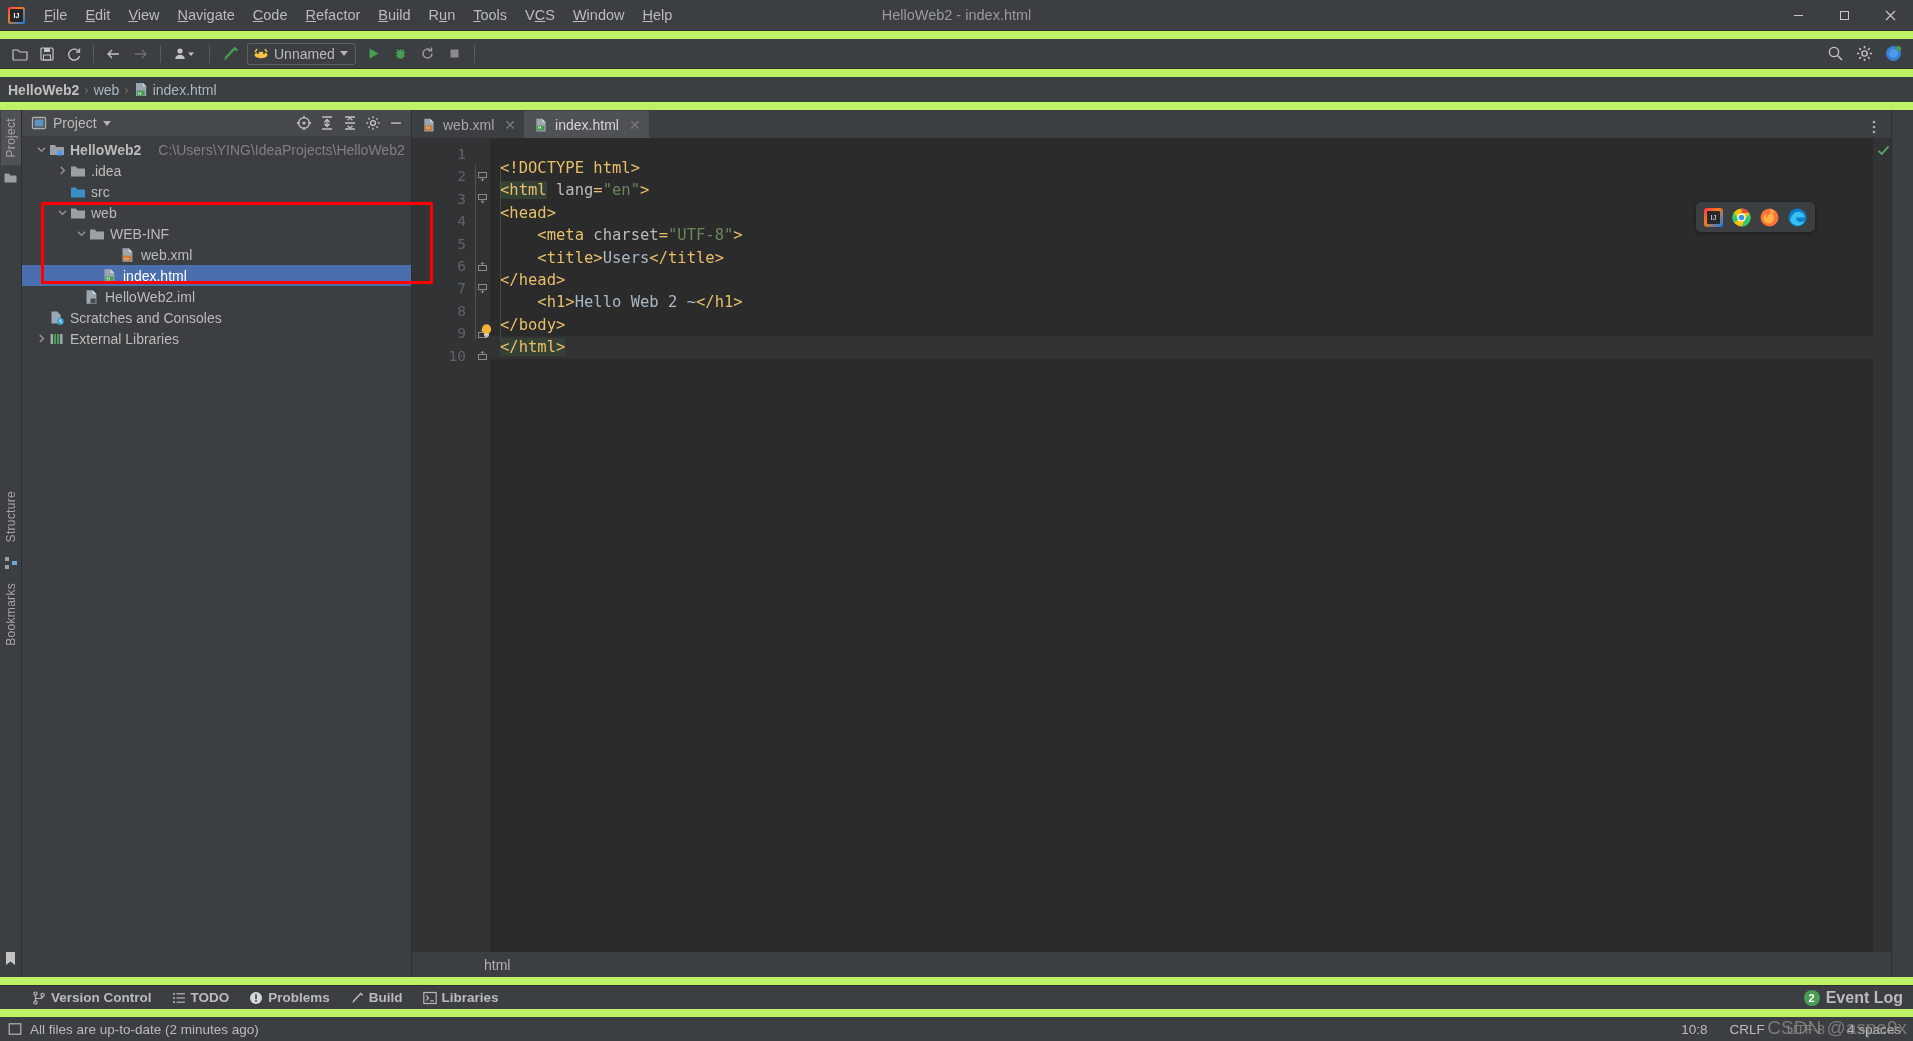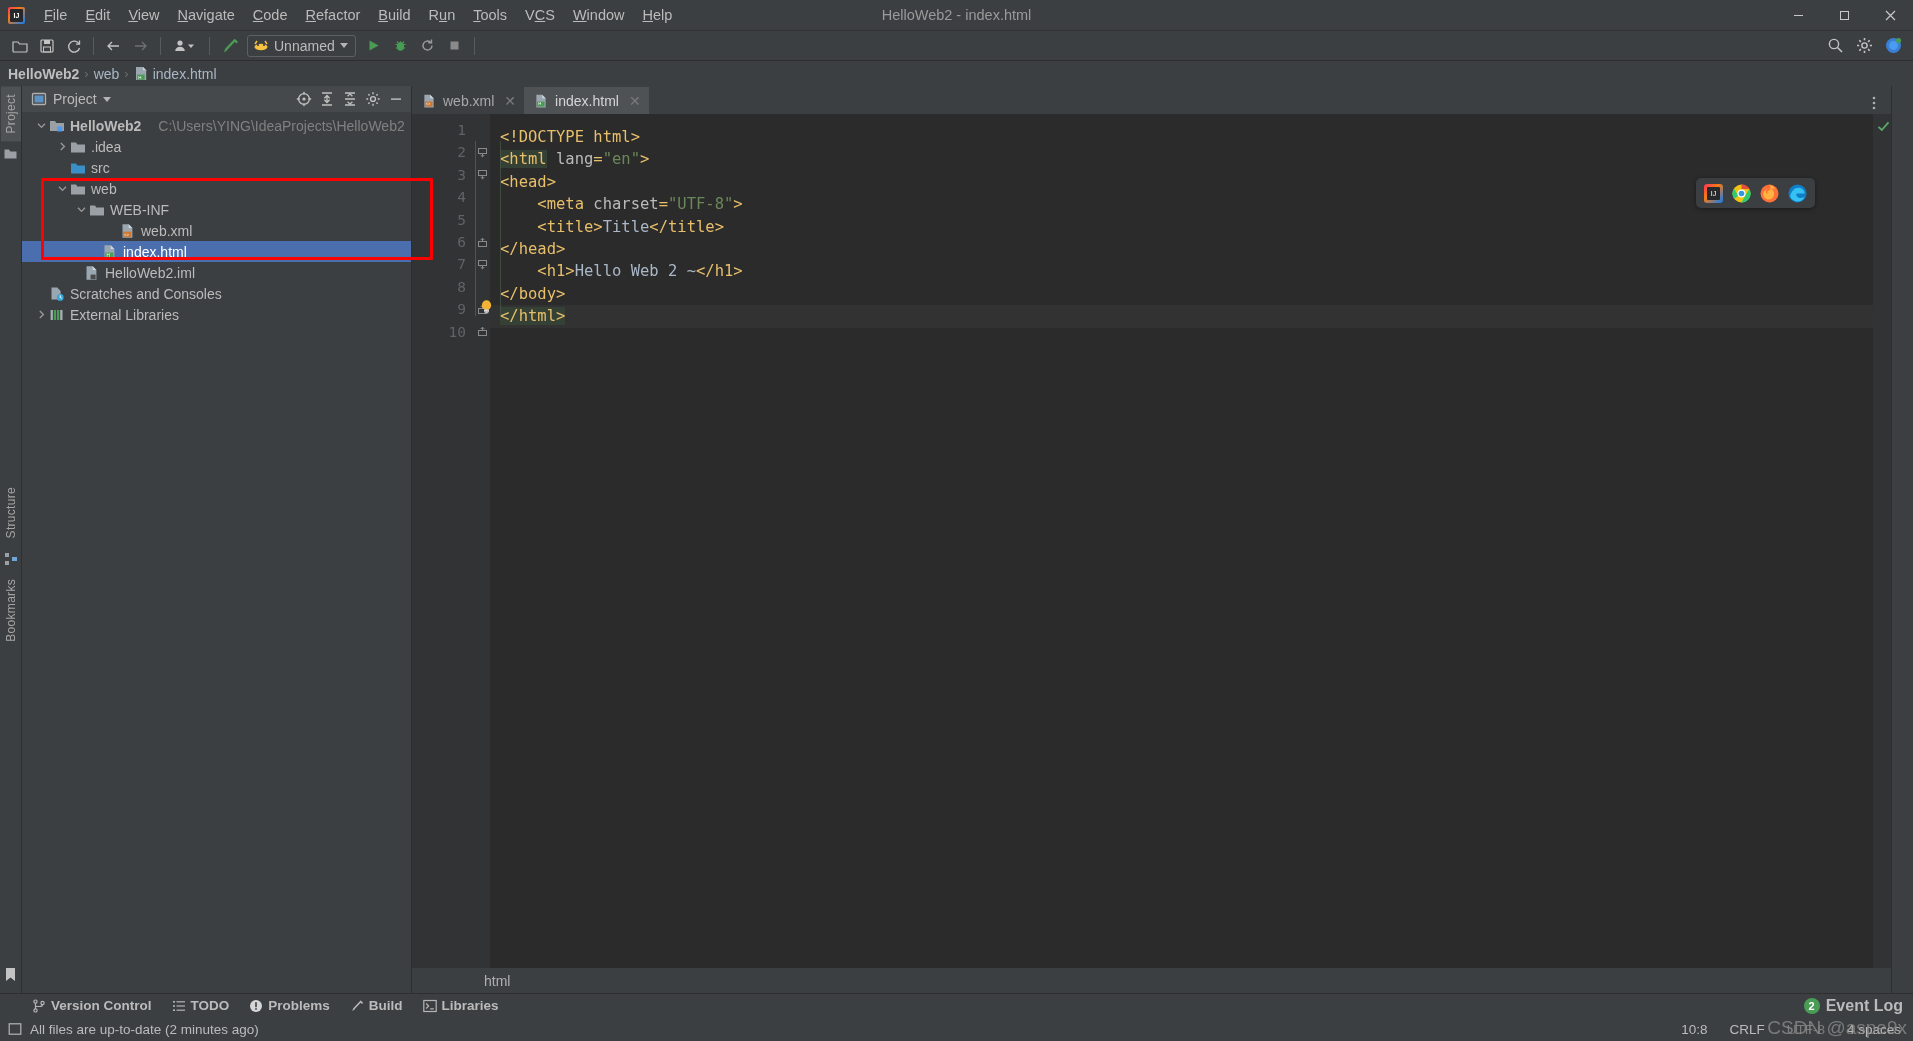--- a/index.html
+++ b/index.html
@@ -3,21 +3,21 @@
 <meta charset="utf-8">
 <style>
   * { box-sizing: border-box; margin: 0; padding: 0; }
   html, body {
     width: 1913px; height: 1041px;
     background: #3c3f41;
     font-family: "Liberation Sans", sans-serif;
     overflow: hidden;
     color: #bbbbbb;
   }
-  .app { position: relative; width: 1913px; height: 1041px; background: #701a75; display: flex; flex-direction: column; }
+  .app { position: relative; width: 1913px; height: 1041px; background: #bef264; display: flex; flex-direction: column; gap: 8px; }
 
   
   .titlebar {
     height: 31px; background: #3c3f41; display: flex; align-items: center;
     border-bottom: 1px solid #323232; flex: 0 0 31px; position: relative;
   }
   .ij-logo {
     width: 17px; height: 17px; margin-left: 8px; margin-right: 10px;
     background: linear-gradient(135deg,#fe315d 0%, #f97a12 35%, #087cfa 100%);
     border-radius: 2px; position: relative; flex: 0 0 17px;
@@ -132,21 +132,21 @@
     width: 62px; background: #313335; flex: 0 0 62px; padding-top: 5px; position: relative;
   }
   .gline {
     height: 22.4px; line-height: 22.4px; text-align: right; padding-right: 8px;
     font-family: "DejaVu Sans Mono", monospace; font-size: 14.5px; color: #606366;
   }
   .fold-col { width: 16px; background: #313335; flex: 0 0 16px; padding-top: 5px; position: relative; }
   .fold {
     height: 22.4px; display: flex; align-items: center; justify-content: center; position: relative;
   }
-  .code-col { flex: 1 1 auto; position: relative; padding-top: 12px; overflow: hidden; background: #2b2b2b; }
+  .code-col { flex: 1 1 auto; position: relative; padding-top: 19px; overflow: hidden; background: #2b2b2b; }
   .cline {
     height: 22.4px; line-height: 22.4px; font-family: "DejaVu Sans Mono", monospace;
     font-size: 15.5px; white-space: pre; padding-left: 10px; color: #a9b7c6; position: relative;
   }
   .cline.current { background: #323232; }
   .tg { color: #e8bf6a; margin-top: 22px; }
   .at { color: #bababa; }
   .av { color: #6a8759; }
   .tx { color: #a9b7c6; }
   .dt { color: #e8bf6a; }
@@ -665,21 +665,21 @@
                 <rect x="5.6" y="13" width="3.8" height="1.3" fill="#b8b8b8"></rect>
               </svg>
           </div>
         </div>
 
         <div class="code-col">
           <div class="cline"><span class="dt">&lt;!DOCTYPE html&gt;</span></div>
           <div class="cline"><span class="tg hl-match">&lt;html</span><span class="tx"> </span><span class="at">lang</span><span class="tg">=</span><span class="av">"en"</span><span class="tg">&gt;</span></div>
           <div class="cline"><span class="tg">&lt;head&gt;</span></div>
           <div class="cline"><span class="tx">    </span><span class="tg">&lt;meta</span><span class="tx"> </span><span class="at">charset</span><span class="tg">=</span><span class="av">"UTF-8"</span><span class="tg">&gt;</span></div>
-          <div class="cline"><span class="tx">    </span><span class="tg">&lt;title&gt;</span><span class="tx">Title</span><span class="tg">&lt;/title&gt;</span></div>
+          <div class="cline"><span class="tx">    </span><span class="tg">&lt;title&gt;</span><span class="tx">Users</span><span class="tg">&lt;/title&gt;</span></div>
           <div class="cline"><span class="tg">&lt;/head&gt;</span></div>
           <div class="cline"><span class="tx">    </span><span class="tg">&lt;h1&gt;</span><span class="tx">Hello Web 2 ~</span><span class="tg">&lt;/h1&gt;</span></div>
           <div class="cline"><span class="tg">&lt;/body&gt;</span></div>
           <div class="cline current"><span class="tg hl-match">&lt;/html&gt;</span></div>
 
           <div style="position:absolute; left:10px; top:27px; width:1px; height:175px; background:#4a5a4a; opacity:.7;"></div>
 
           <div class="browser-pop">
             <span class="bp-icon" style="background:linear-gradient(135deg,#fe315d,#f97a12 40%,#087cfa);">
               <span style="position:absolute;inset:3px;background:#27282c;border-radius:1px;color:#fff;font-size:7px;line-height:13px;text-align:center;">IJ</span>

